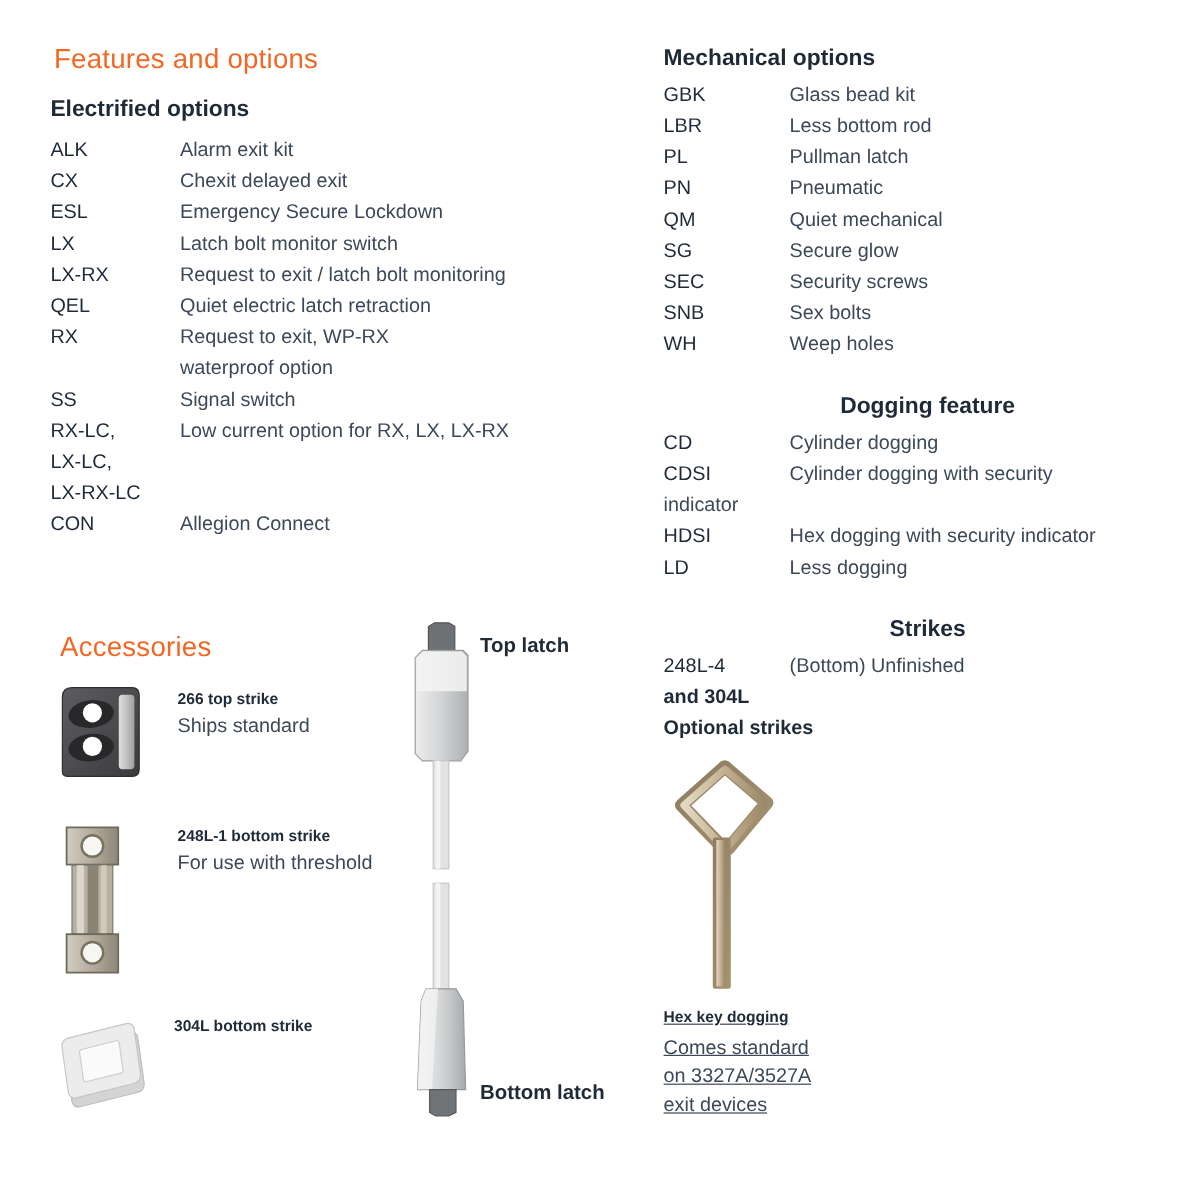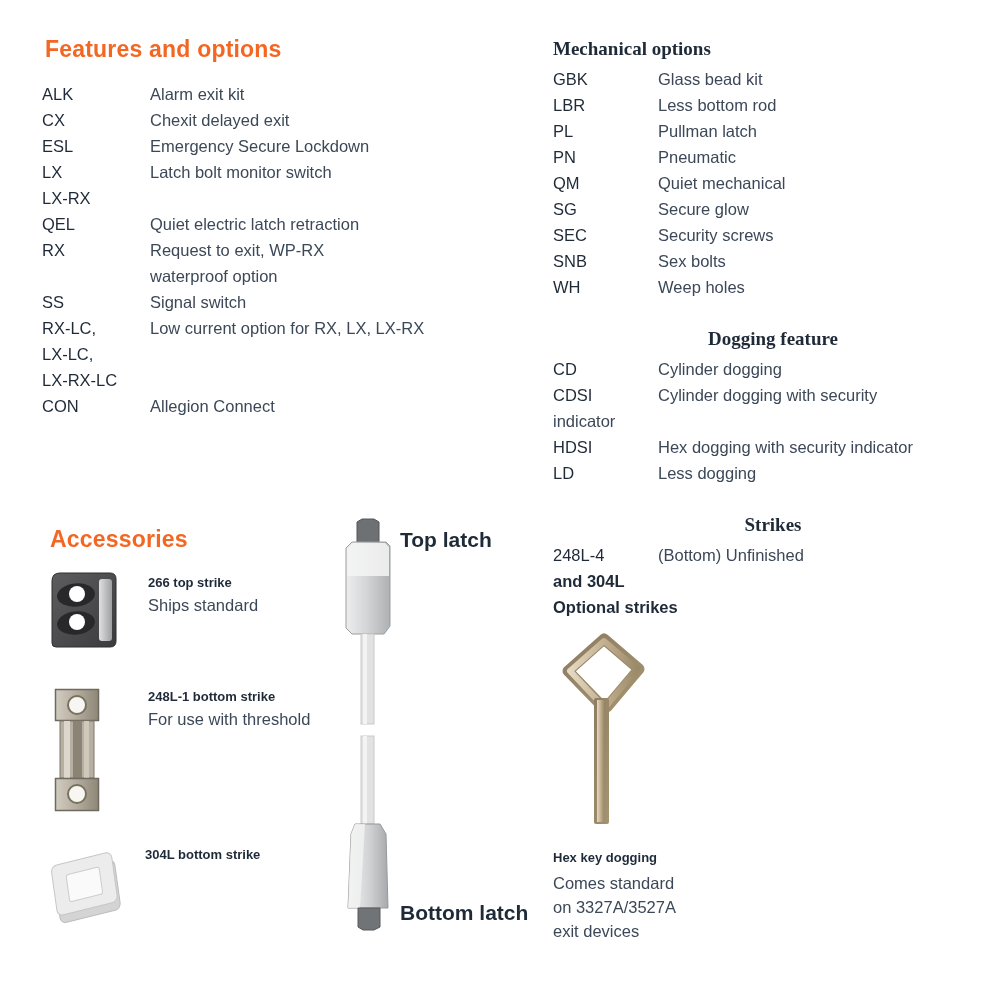--- a/index.html
+++ b/index.html
@@ -7,21 +7,21 @@
   body {
     width: 1000px; height: 1000px;
     position: relative;
     font-family: "Liberation Sans", sans-serif;
     color: #3c4858;
     overflow: hidden;
   }
   .h-orange {
     color: var(--accent, #f26724);
     font-size: 23px;
-    font-weight: bold;
+    font-weight: normal;
     letter-spacing: 0.2px;
   }
   .h-dark {
     color: var(--heading, #1f2a38);
     font-size: 19px;
     font-weight: bold;
   }
   .rows { font-size: 16.5px; line-height: 26px; }
   .row { display: flex; align-items: flex-start; }
   .code {
@@ -33,68 +33,70 @@
   .col-right .code { flex-basis: 105px; }
   .desc { color: var(--text, #3c4858); white-space: pre-line; }
   .cont-line { font-weight: normal; color: var(--text, #3c4858); }
   .bold-line { font-weight: bold; color: var(--heading, #1f2a38); }
 
   #left-col { position: absolute; left: 42px; top: 36px; width: 485px; }
   #left-col .h-orange { margin: 0 0 18px 3px; }
   #left-col .h-dark { margin-bottom: 9px; }
 
   #right-col { position: absolute; left: 553px; top: 38px; width: 440px; }
-  #right-col .h-dark { margin-bottom: 6px; font-family: Liberation Serif, serif; }
+  #right-col .h-dark { margin-bottom: 6px; }
   .section-gap { margin-top: 28px; text-align: center; }
 
   
   #accessories-heading { position: absolute; left: 50px; top: 526px; }
   .acc-img { position: absolute; }
   .acc-text { position: absolute; font-size: 16.5px; line-height: 22px; }
   .acc-title { font-weight: bold; color: var(--heading, #1f2a38); font-size: 13px; }
   .acc-sub { color: var(--text, #3c4858); }
 
   
   .latch-label {
     position: absolute;
-    font-weight: bold; font-size: 21px;
+    font-weight: bold; font-size: 17px;
     color: var(--heading, #1f2a38);
   }
   #rod-assembly { position: absolute; left: 338px; top: 518px; }
 
   
   #hexkey-img { margin: 10px 0 0 2px; display: block; }
-  #hexkey-caption { margin-top: 18px; font-size: 16.5px; line-height: 24px; }
+  #hexkey-caption { margin-top: 8px; font-size: 16.5px; line-height: 24px; text-decoration: underline; }
   #hexkey-caption .acc-title { display: block; margin-bottom: 1px; }
   #hexkey-caption .lines { white-space: pre-line; color: var(--text, #3c4858); }
 </style>
 </head>
 <body style="--accent: #f26724; --heading: #1f2a38; --text: #3c4858;">
 
 <div id="left-col" class="col-left">
   <div class="h-orange">Features and options</div>
+  <div class="h-dark">Electrified options</div>
   <div class="rows">
     <div class="row">
         <span class="code">ALK</span>
         <span class="desc">Alarm exit kit</span>
       </div>
     <div class="row">
         <span class="code">CX</span>
         <span class="desc">Chexit delayed exit</span>
       </div>
     <div class="row">
         <span class="code">ESL</span>
         <span class="desc">Emergency Secure Lockdown</span>
       </div>
     <div class="row">
         <span class="code">LX</span>
         <span class="desc">Latch bolt monitor switch</span>
       </div>
     <div class="row">
         <span class="code">LX-RX</span>
+        <span class="desc">Request to exit / latch bolt monitoring</span>
       </div>
     <div class="row">
         <span class="code">QEL</span>
         <span class="desc">Quiet electric latch retraction</span>
       </div>
     <div class="row">
         <span class="code">RX</span>
         <span class="desc">Request to exit, WP-RX
 waterproof option</span>
       </div>

